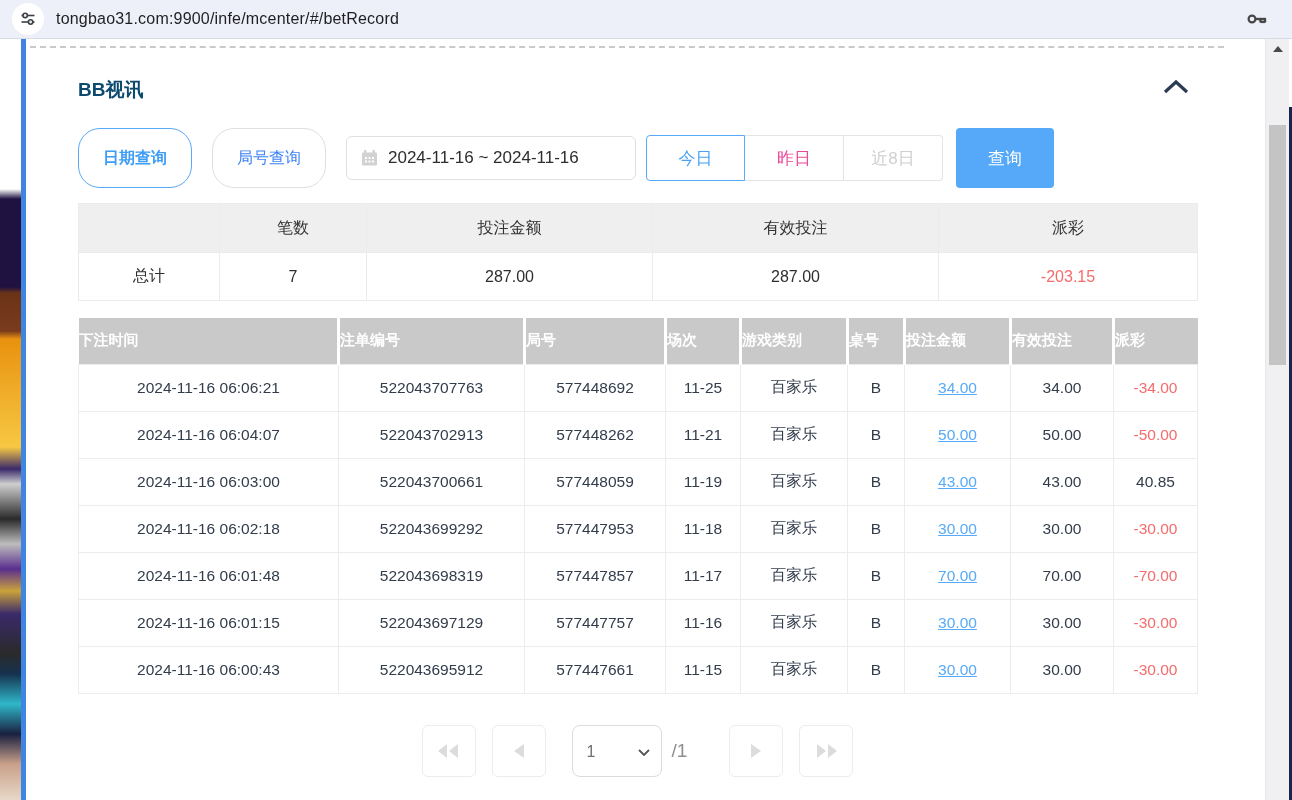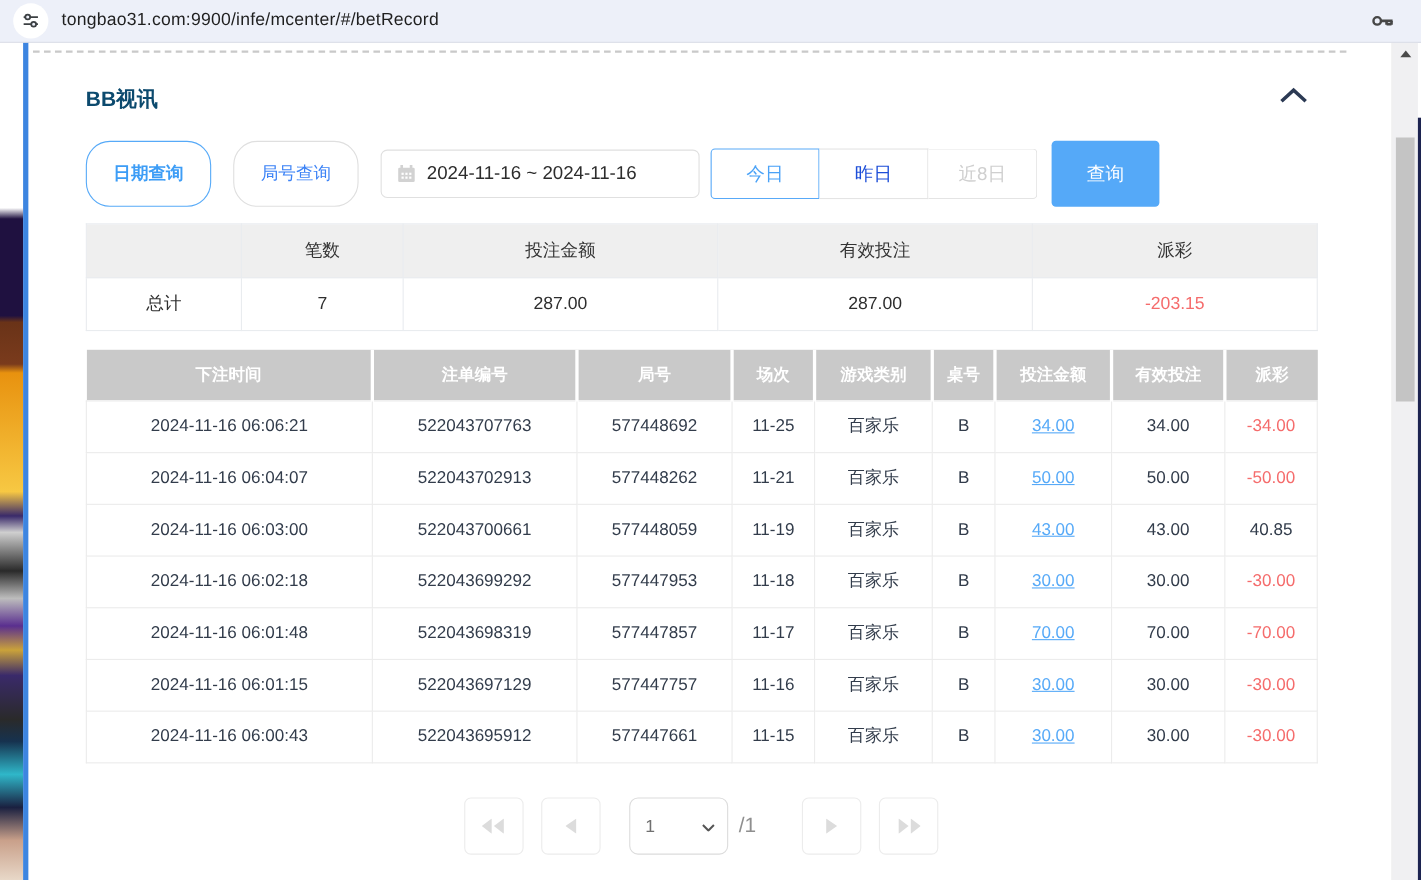--- a/index.html
+++ b/index.html
@@ -45,38 +45,38 @@
   .filters { position:absolute; left:52px; top:89px; display:flex; align-items:center; }
   .pill { height:60px; padding:0 24px; border-radius:22px; background:#fff; font-size:16px; cursor:pointer; }
   .pill.active { border:1px solid #57aaf8; color:#3d9df6; font-weight:bold; }
   .pill.inactive { border:1px solid #dfdfdf; color:#3b82f6; margin-left:20px; }
   .date-input { margin-left:20px; width:290px; height:44px; border:1px solid #e0e0e0; border-radius:6px;
     display:flex; align-items:center; padding-left:14px; cursor:pointer; background:#fff; }
   .date-input .txt { margin-left:10px; font-size:17px; color:#2d2d2d; }
   .seg-group { margin-left:10px; display:flex; height:46px; }
   .seg { width:99px; height:46px; background:#fff; font-size:17px; cursor:pointer; border:1px solid #e4e4e4; }
   .seg.first { border:1px solid #58a9f8; color:#4aa2f7; border-radius:4px 0 0 4px; }
-  .seg.mid { border-left:none; color:#1d4ed8;font-family:Liberation Mono, monospace; }
+  .seg.mid { border-left:none; color:#ec4899;font-family:Liberation Mono, monospace; }
   .seg.last { border-left:none; color:#cfcfcf; border-radius:0 4px 4px 0; }
   .search-btn { margin-left:13px; width:98px; height:60px; background:#55a9f8; border:none; border-radius:4px;
     color:#fff; font-size:17px; cursor:pointer; }
 
   
   table { border-collapse:collapse; table-layout:fixed; }
   .summary { position:absolute; left:52px; top:164px; width:1119px; }
   .summary th { background:#efefef; height:49px; font-size:16px; font-weight:normal; color:#333;
     border:1px solid #e9ecef; text-align:center; }
   .summary td { background:#fff; height:48px; font-size:16px; color:#2e2e2e;
     border:1px solid #e9ecef; text-align:center; }
   .summary td.neg { color:#f56c6c; }
 
   
   .records { position:absolute; left:52px; top:279px; width:1119px; }
   .records th { background:#c9c9c9; height:46px; color:#fff; font-size:15px; font-weight:bold;
-    text-align:center; border-left:3px solid #fff; }
+    text-align:left; border-left:3px solid #fff; }
   .records th:first-child { border-left:none; }
   .records td { height:47px; background:#fff; font-size:15.5px; color:#323c4b; text-align:center;
     border:1px solid #ececec; }
   .records td a { color:#57aaf8; text-decoration:underline; }
   .records td.neg { color:#f56c6c; }
 
   
   .pagination { position:absolute; left:52px; top:686px; width:1119px; height:52px;
     display:flex; align-items:center; justify-content:center; }
   .pg-btn { width:54px; height:52px; background:#fff; border:1px solid #ececec; border-radius:6px;

